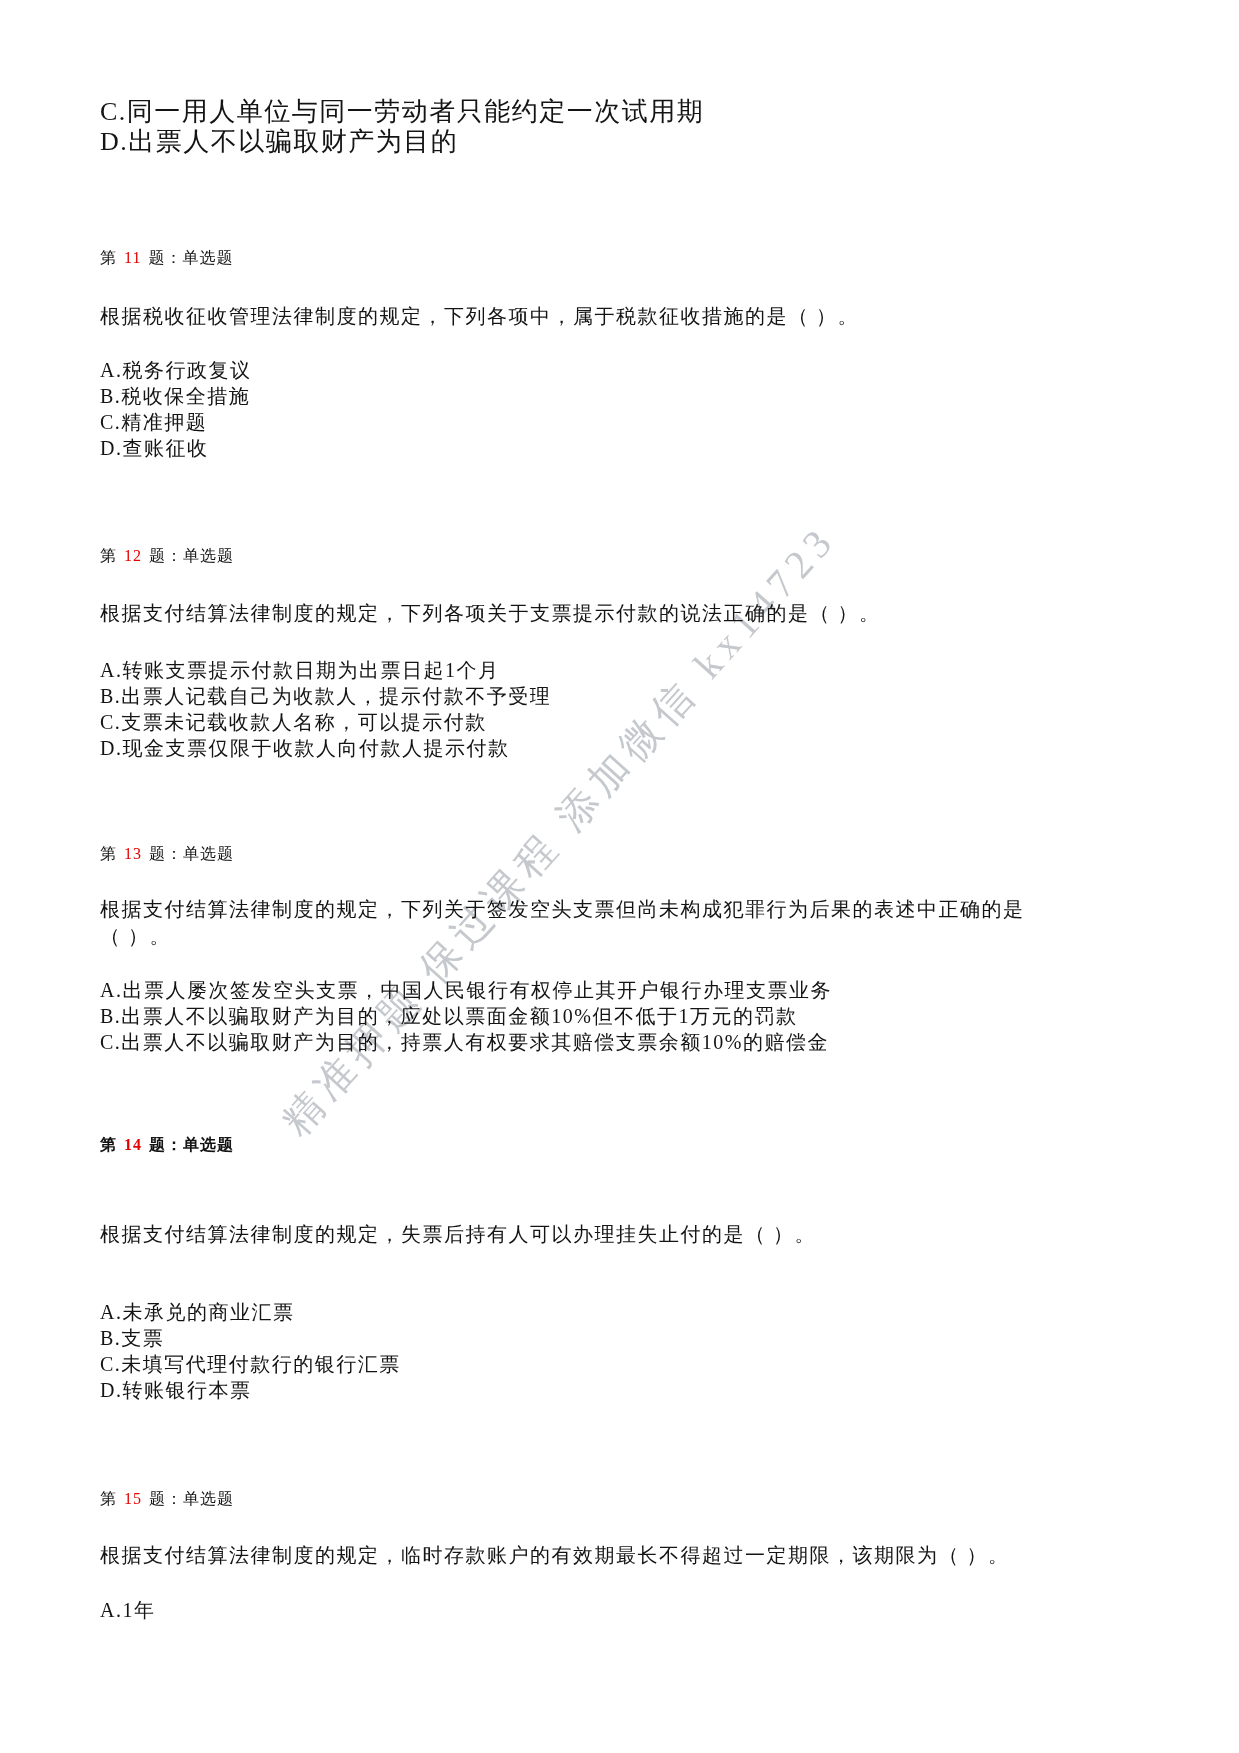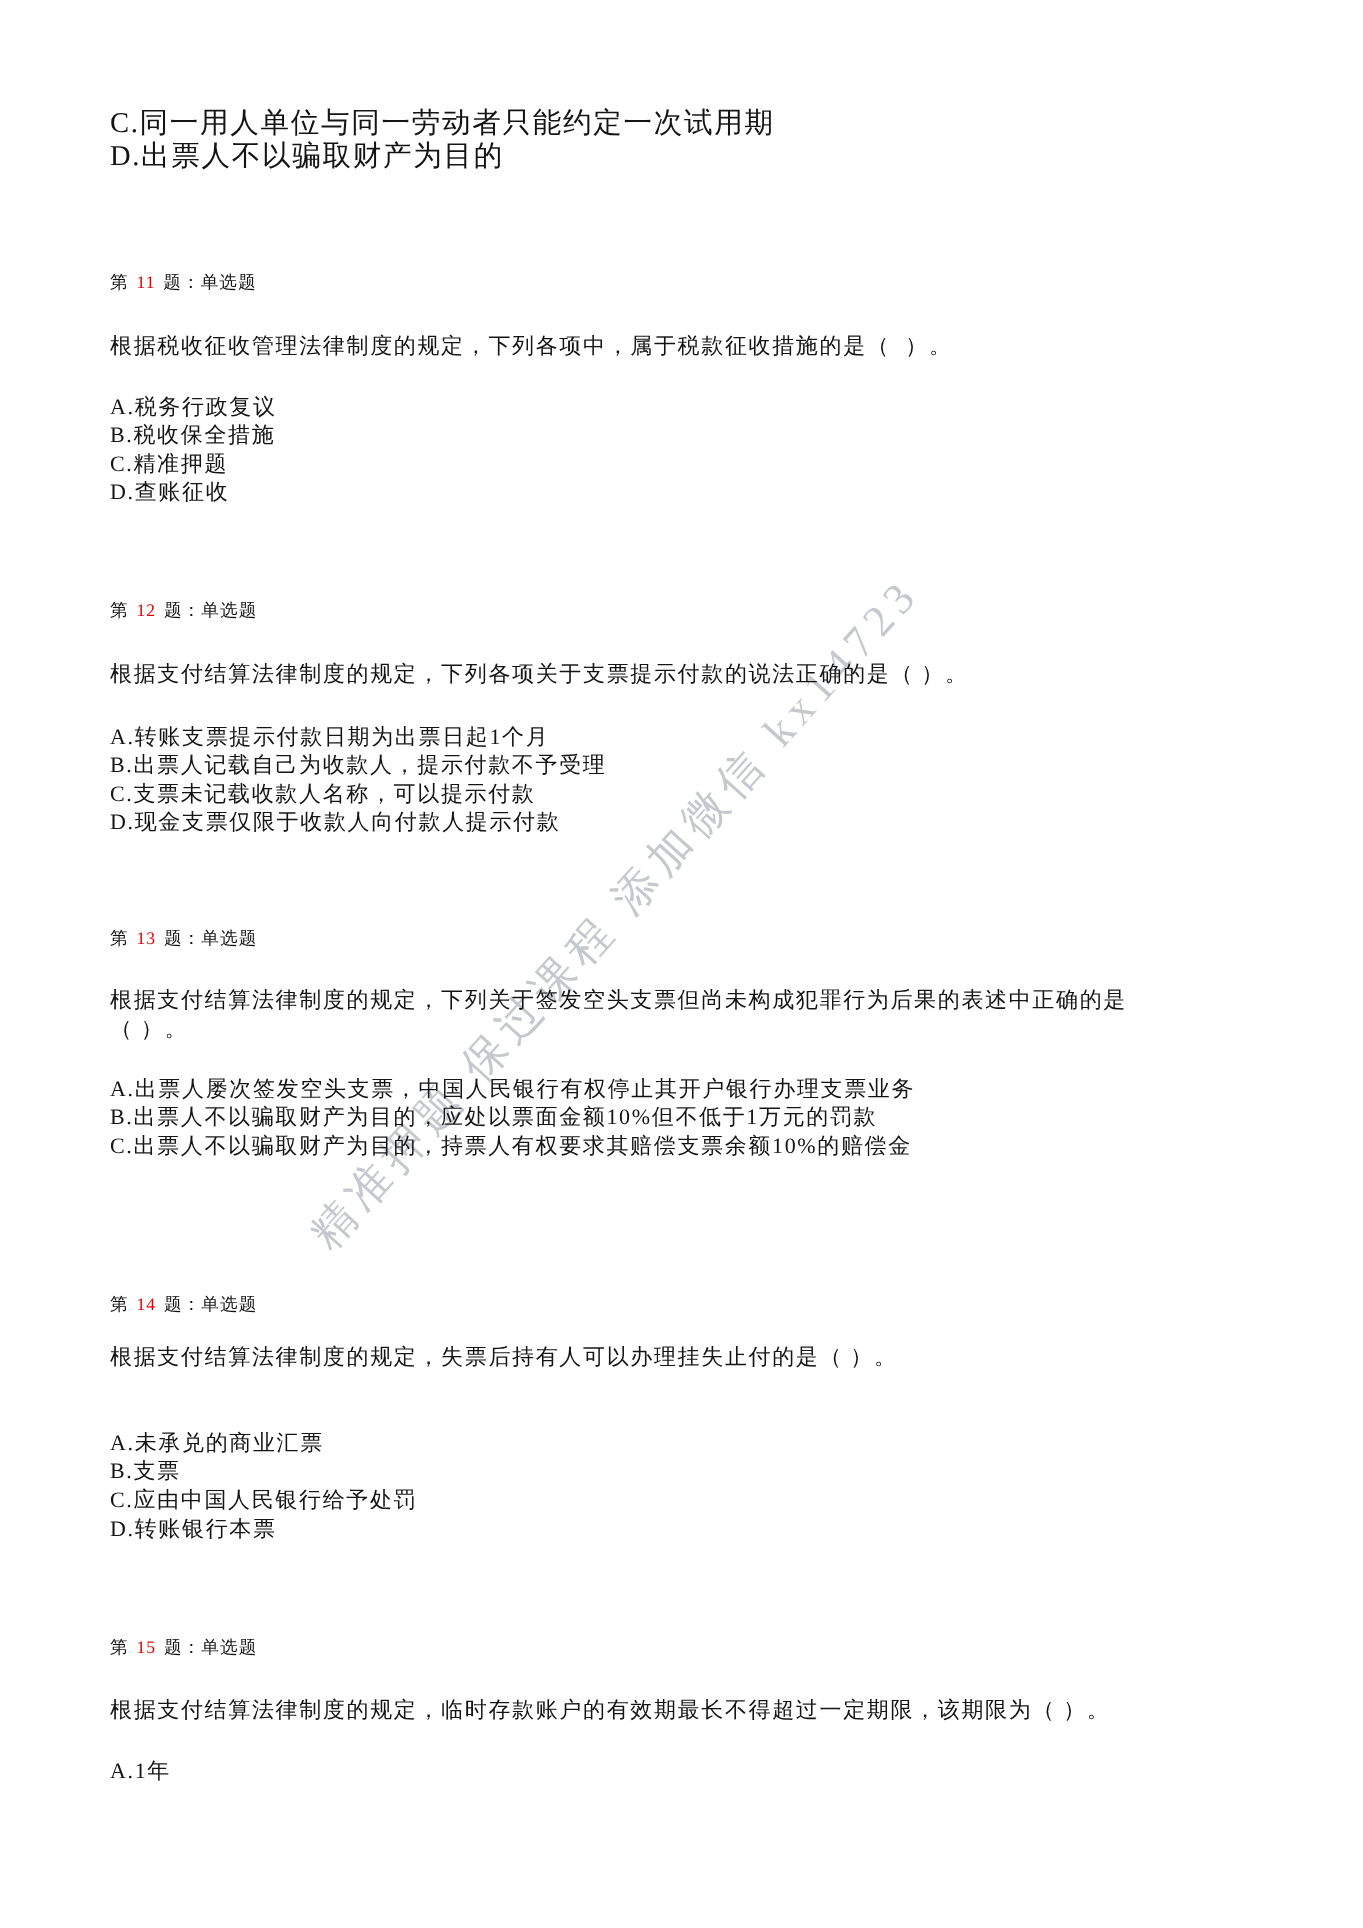--- a/index.html
+++ b/index.html
@@ -36,21 +36,21 @@
   <div class="watermark">精准押题 保过课程 添加微信 kx14723</div>
 
   <div class="content">
 
     <div class="abs top-partial" style="top:97px;">
       <div class="opt-line">C.同一用人单位与同一劳动者只能约定一次试用期</div>
       <div class="opt-line">D.出票人不以骗取财产为目的</div>
     </div>
 
     <div class="abs q-header" style="top:247px;"><span>第 </span><span class="q-num">11</span><span> 题：单选题</span></div>
-    <div class="abs q-body" style="top:303px;font-family:Liberation Mono, monospace;">根据税收征收管理法律制度的规定，下列各项中，属于税款征收措施的是（ ）。</div>
+    <div class="abs q-body" style="top:303px;">根据税收征收管理法律制度的规定，下列各项中，属于税款征收措施的是（ ）。</div>
     <div class="abs opt-block" style="top:357px;">
       <div class="opt-line">A.税务行政复议</div>
       <div class="opt-line">B.税收保全措施</div>
       <div class="opt-line">C.精准押题</div>
       <div class="opt-line">D.查账征收</div>
     </div>
 
     <div class="abs q-header" style="top:545px;"><span>第 </span><span class="q-num">12</span><span> 题：单选题</span></div>
     <div class="abs q-body" style="top:600px;">根据支付结算法律制度的规定，下列各项关于支票提示付款的说法正确的是（ ）。</div>
     <div class="abs opt-block" style="top:657px;">
@@ -61,26 +61,26 @@
     </div>
 
     <div class="abs q-header" style="top:843px;font-family:Liberation Serif, serif;"><span>第 </span><span class="q-num">13</span><span> 题：单选题</span></div>
     <div class="abs q-body" style="top:896px;">根据支付结算法律制度的规定，下列关于签发空头支票但尚未构成犯罪行为后果的表述中正确的是（ ）。</div>
     <div class="abs opt-block" style="top:977px;">
       <div class="opt-line">A.出票人屡次签发空头支票，中国人民银行有权停止其开户银行办理支票业务</div>
       <div class="opt-line">B.出票人不以骗取财产为目的，应处以票面金额10%但不低于1万元的罚款</div>
       <div class="opt-line">C.出票人不以骗取财产为目的，持票人有权要求其赔偿支票余额10%的赔偿金</div>
     </div>
 
-    <div class="abs q-header" style="top:1176px;"><span>第 </span><span class="q-num">14</span><span> 题：单选题</span></div>
+    <div class="abs q-header" style="top:1134px;font-weight:bold;"><span>第 </span><span class="q-num">14</span><span> 题：单选题</span></div>
     <div class="abs q-body" style="top:1221px;">根据支付结算法律制度的规定，失票后持有人可以办理挂失止付的是（ ）。</div>
     <div class="abs opt-block" style="top:1299px;">
       <div class="opt-line">A.未承兑的商业汇票</div>
       <div class="opt-line">B.支票</div>
-      <div class="opt-line">C.应由中国人民银行给予处罚</div>
+      <div class="opt-line">C.未填写代理付款行的银行汇票</div>
       <div class="opt-line">D.转账银行本票</div>
     </div>
 
     <div class="abs q-header" style="top:1488px;"><span>第 </span><span class="q-num">15</span><span> 题：单选题</span></div>
     <div class="abs q-body" style="top:1542px;">根据支付结算法律制度的规定，临时存款账户的有效期最长不得超过一定期限，该期限为（ ）。</div>
     <div class="abs opt-block" style="top:1597px;">
       <div class="opt-line">A.1年</div>
     </div>
 
   </div>

